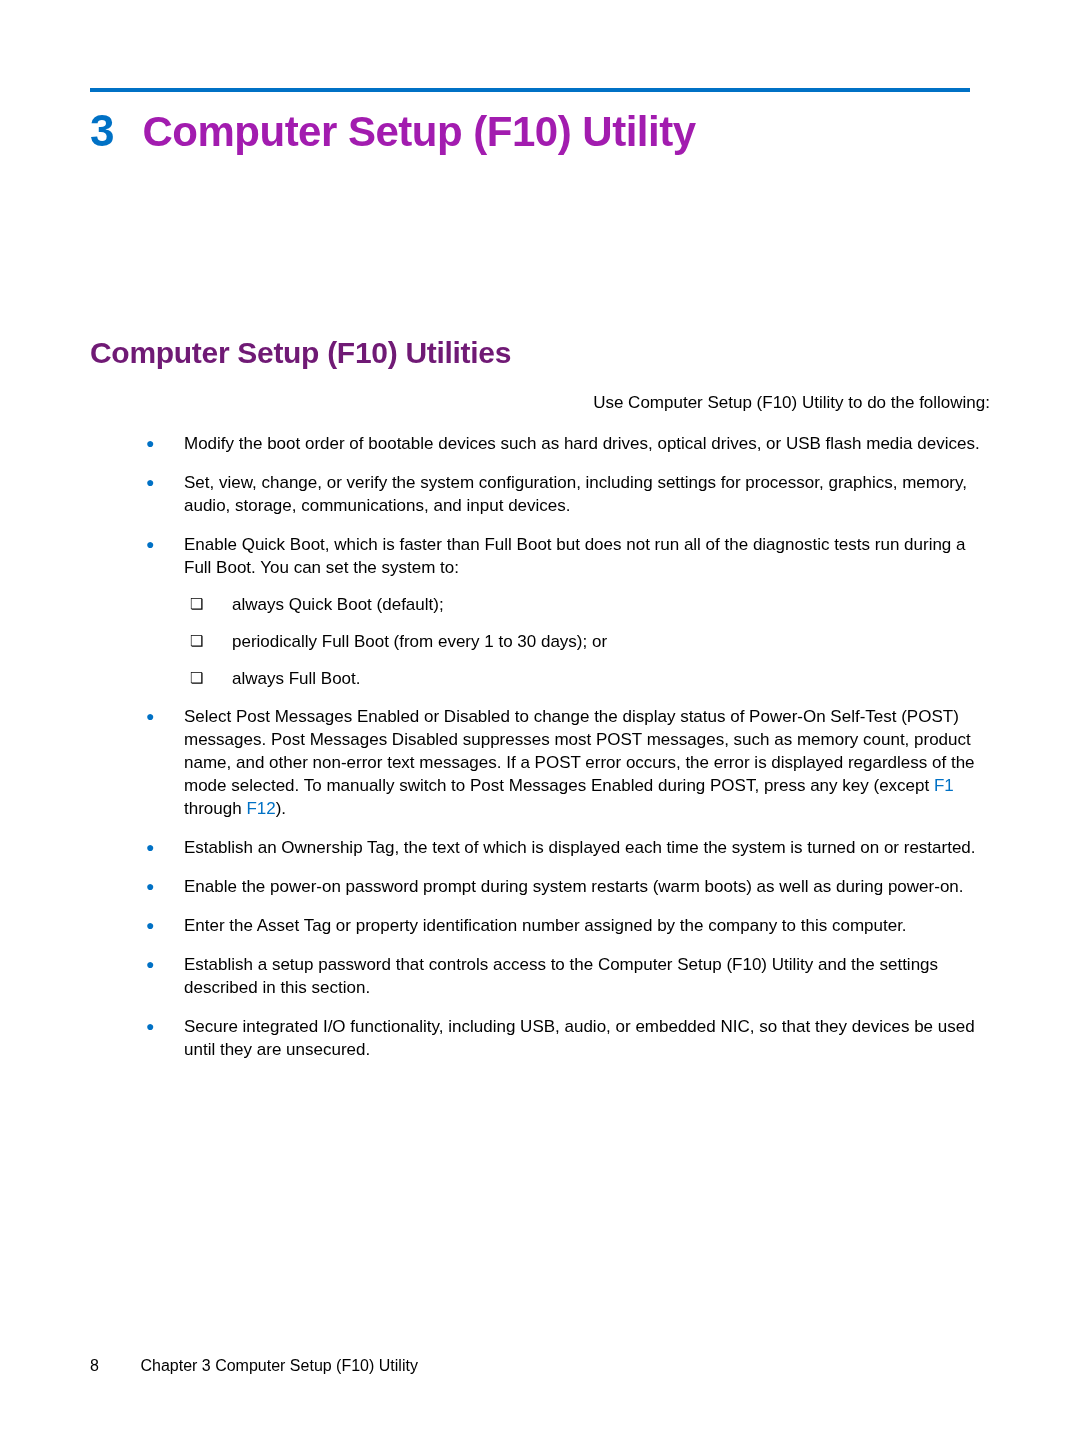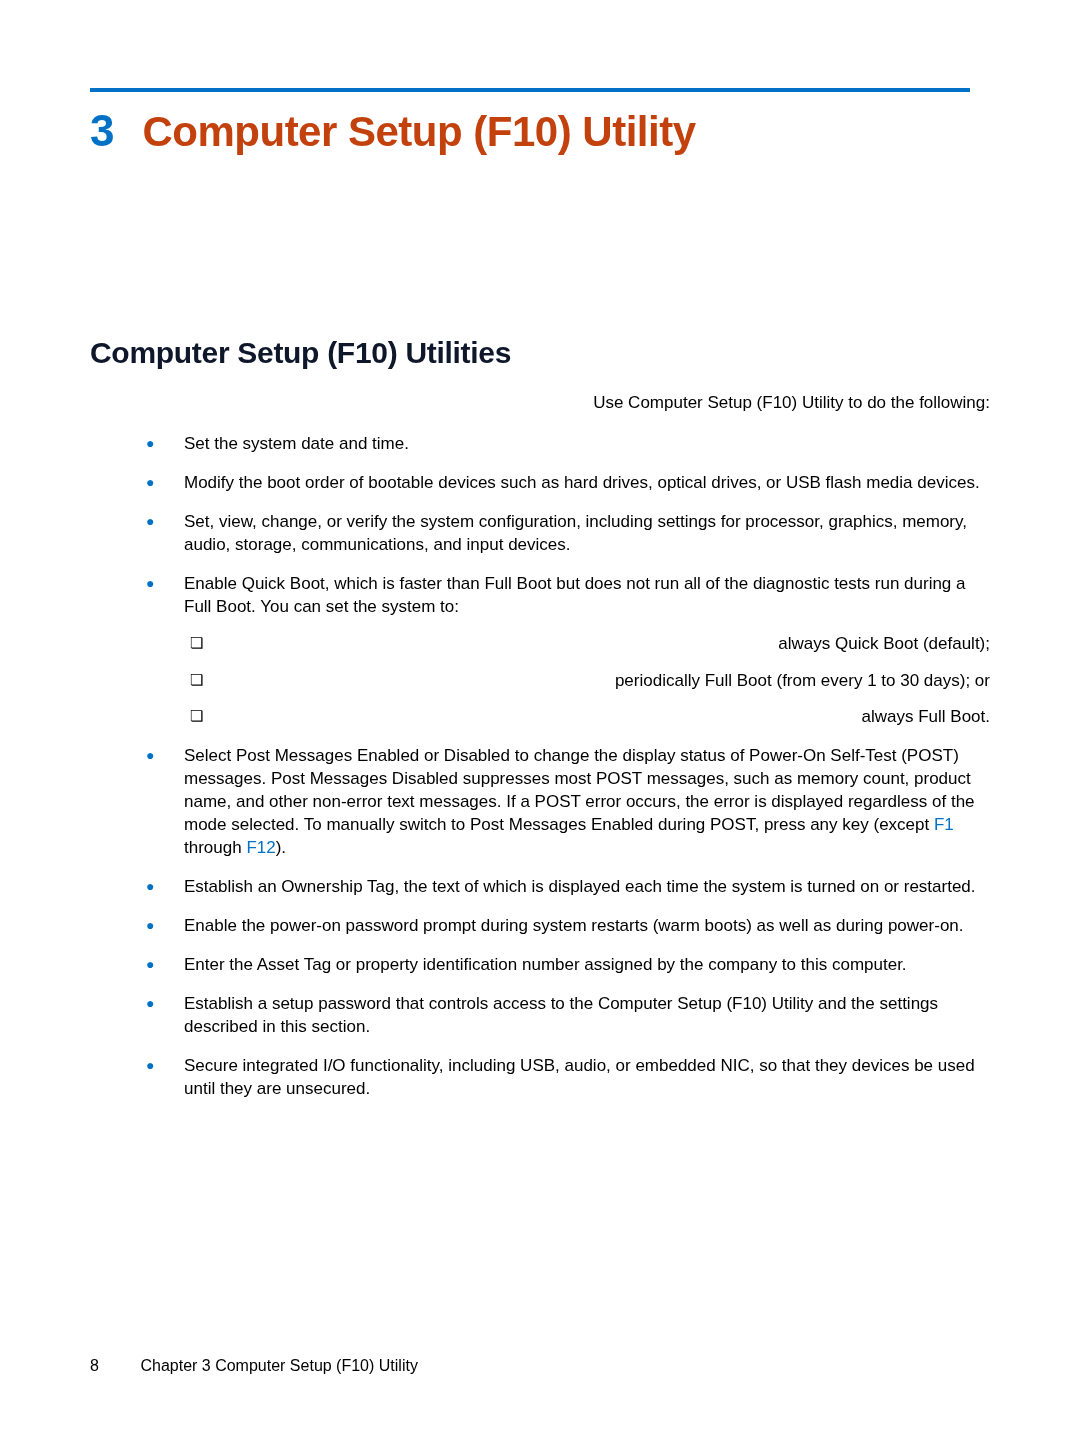--- a/index.html
+++ b/index.html
@@ -30,28 +30,28 @@
   .chapnum {
     font-size: 44px;
     font-weight: bold;
     color: #0071c5;
     letter-spacing: 0px;
     font-family: "Arial Black", Arial, sans-serif;
   }
   .chaptitle {
     font-size: 42px;
     font-weight: bold;
-    color: #c2410c;
+    color: #a21caf;
     font-family: "Arial Black", Arial, sans-serif;
     letter-spacing: -0.5px;
   }
   .section-heading {
     font-size: 30px;
     font-weight: bold;
-    color: #0f172a;
+    color: #701a75;
     margin-top: 180px;
     margin-bottom: 22px;
     font-family: "Arial Black", Arial, sans-serif;
     letter-spacing: -0.3px;
   }
   .intro {
     font-size: 17px;
     margin-left: 54px;
     margin-bottom: 18px;
     line-height: 1.35;
@@ -74,21 +74,20 @@
     left: 2px;
     top: 0;
     color: #0071c5;
     font-size: 14px;
     line-height: 1.5;
   }
   ul.sublist {
     list-style: none;
     margin-top: 14px;
     margin-left: 6px;
-    text-align: right;
   }
   ul.sublist > li {
     position: relative;
     padding-left: 42px;
     font-size: 17px;
     line-height: 1.35;
     margin-bottom: 14px;
   }
   ul.sublist > li::before {
     content: "❏";
@@ -115,21 +114,20 @@
   <div class="chapter-row">
     <div class="chapnum">3</div>
     <div class="chaptitle">Computer Setup (F10) Utility</div>
   </div>
 
   <div class="section-heading">Computer Setup (F10) Utilities</div>
 
   <p class="intro">Use Computer Setup (F10) Utility to do the following:</p>
 
   <ul class="bullets">
-    <li>Set the system date and time.</li>
     <li>Modify the boot order of bootable devices such as hard drives, optical drives, or USB flash media devices.</li>
     <li>Set, view, change, or verify the system configuration, including settings for processor, graphics, memory, audio, storage, communications, and input devices.</li>
     <li>
       <span>Enable Quick Boot, which is faster than Full Boot but does not run all of the diagnostic tests run during a Full Boot. You can set the system to:</span>
       <ul class="sublist">
         <li>always Quick Boot (default);</li>
         <li>periodically Full Boot (from every 1 to 30 days); or</li>
         <li>always Full Boot.</li>
       </ul>
     </li>

